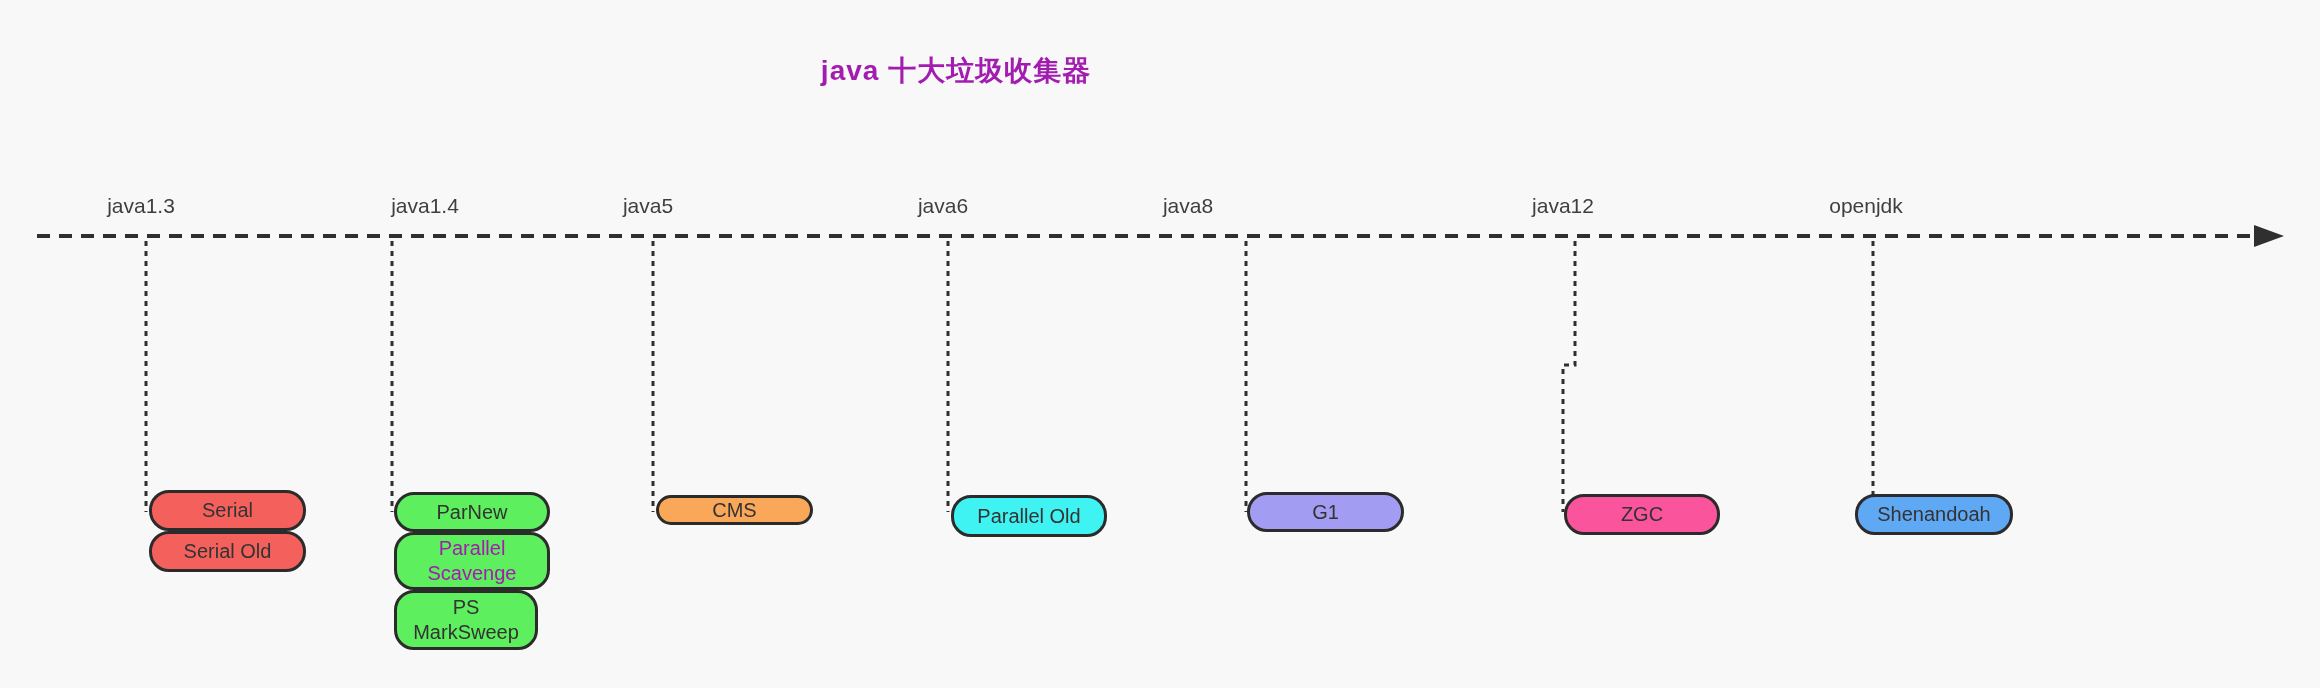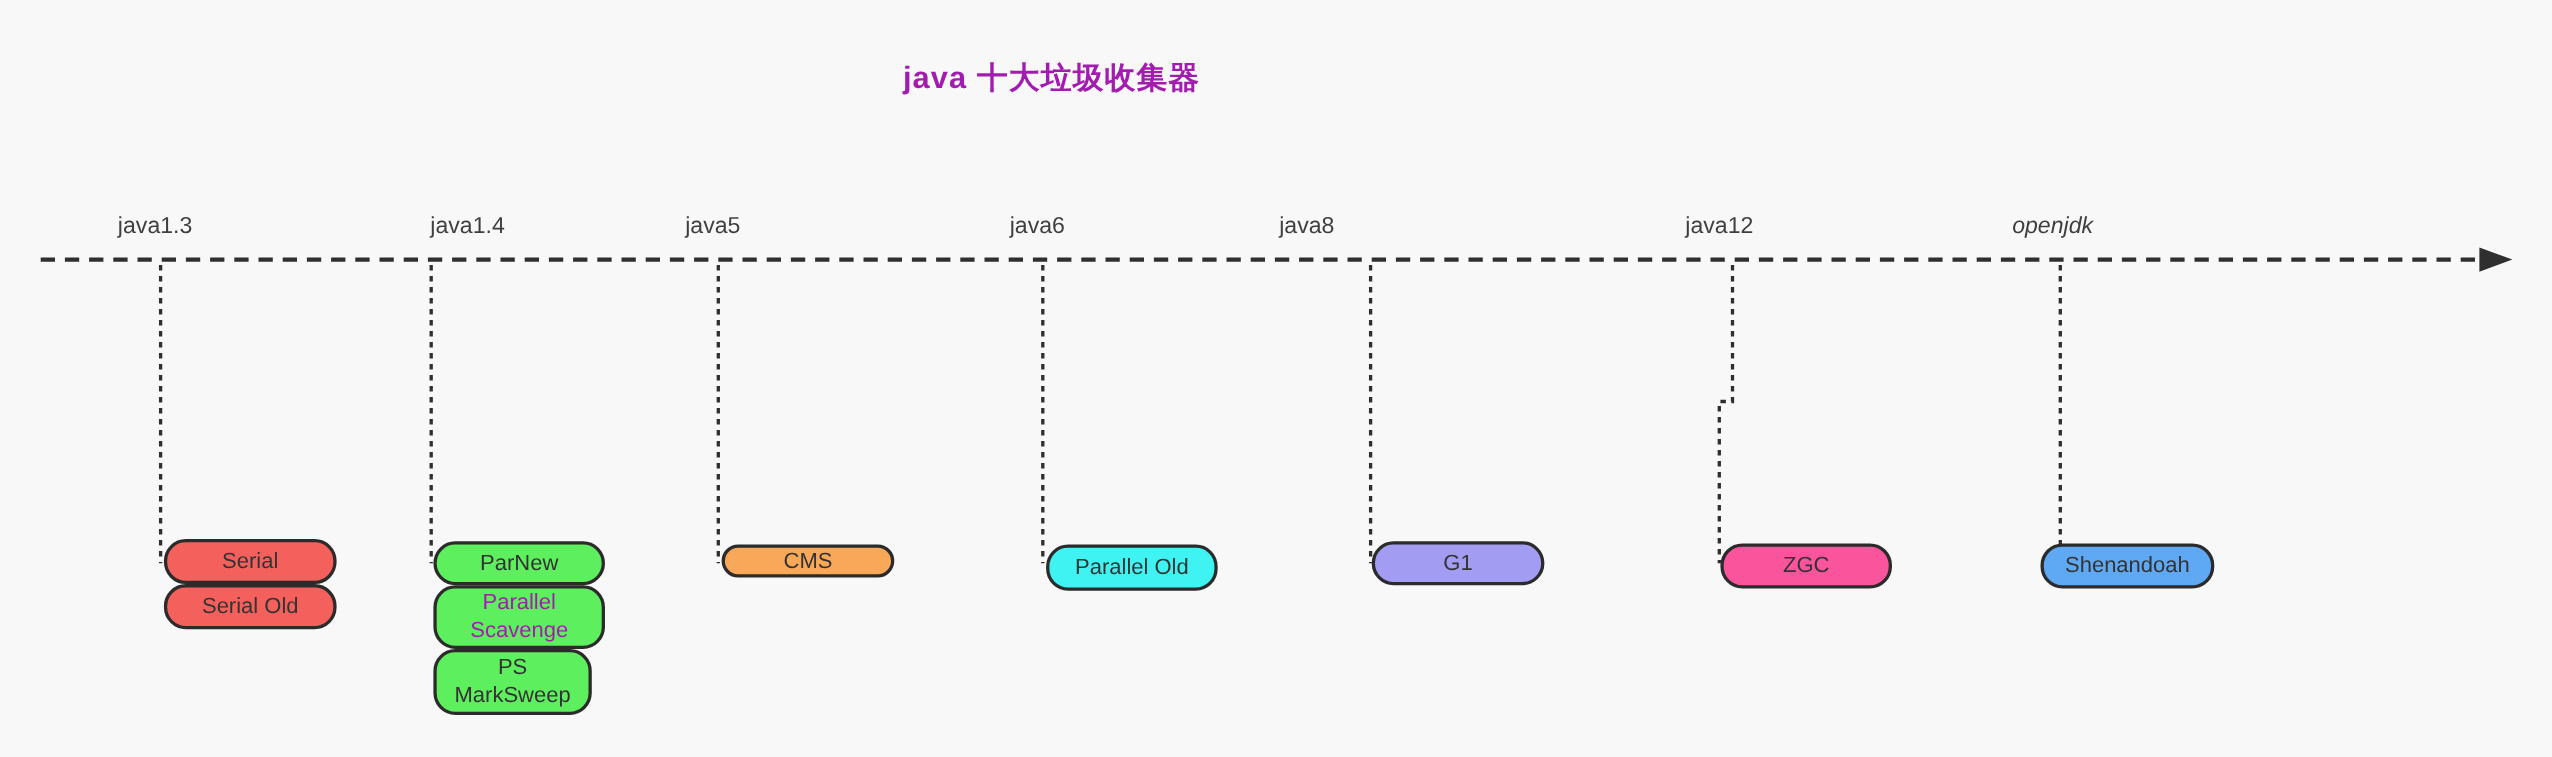--- a/index.html
+++ b/index.html
@@ -97,18 +97,18 @@
         <span>Parallel Old</span>
       </div>
       <div class="version-label" style="left: 1188px; color: rgb(63, 63, 63);">java8</div>
       <div class="gc-box" style="left: 1247px; top: 492px; width: 157px; height: 40px; background: rgb(162, 157, 243); border-color: rgb(43, 43, 43); color: rgb(51, 51, 51);">
         <span>G1</span>
       </div>
       <div class="version-label" style="left: 1563px; color: rgb(63, 63, 63);">java12</div>
       <div class="gc-box" style="left: 1564px; top: 494px; width: 156px; height: 41px; background: rgb(250, 84, 156); border-color: rgb(43, 43, 43); color: rgb(51, 51, 51); text-align: right;">
         <span>ZGC</span>
       </div>
-      <div class="version-label" style="left: 1866px; color: rgb(63, 63, 63); font-style: italic;">openjdk</div>
+      <div class="version-label" style="left: 1866px; color: rgb(63, 63, 63);">openjdk</div>
       <div class="gc-box" style="left: 1855px; top: 494px; width: 158px; height: 41px; background: rgb(95, 168, 243); border-color: rgb(43, 43, 43); color: rgb(51, 51, 51);">
         <span>Shenandoah</span>
       </div>
     </div>
 </div>
 
 </body></html>

